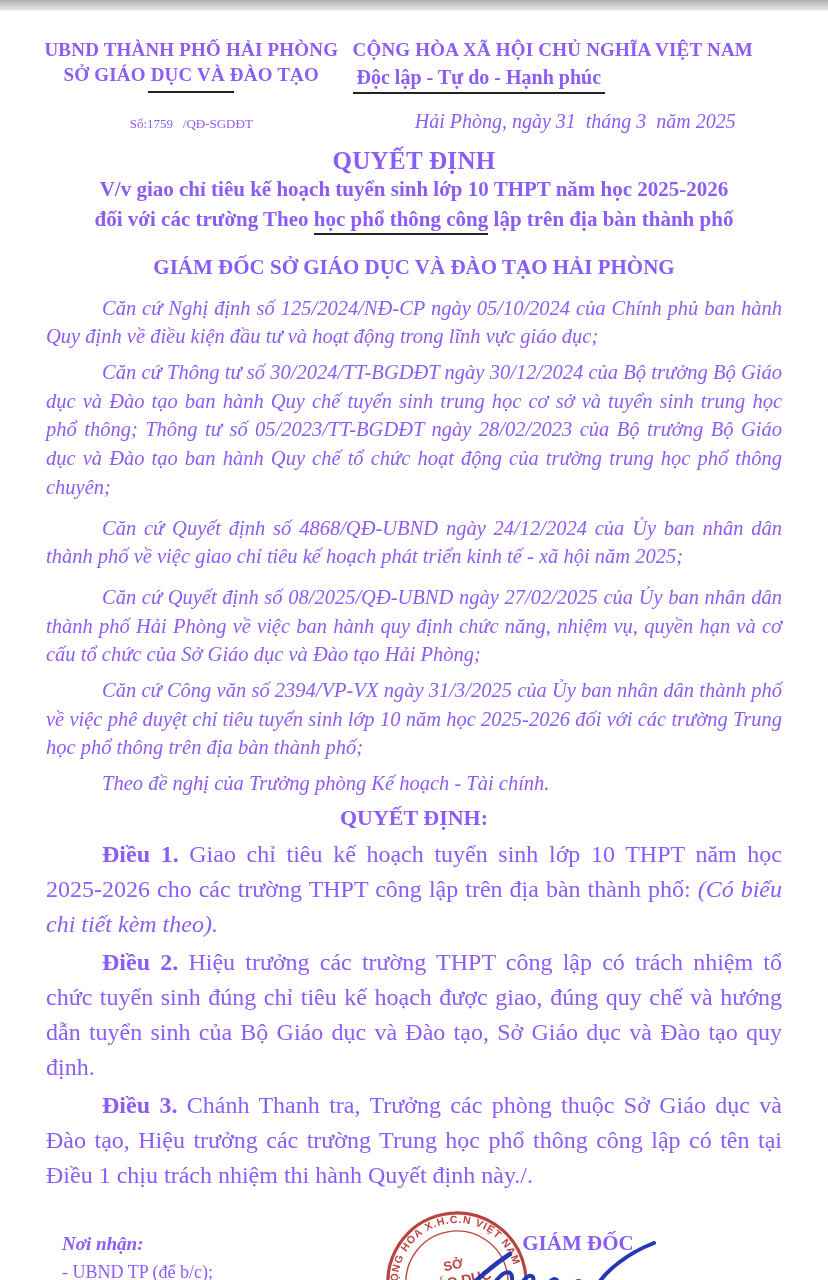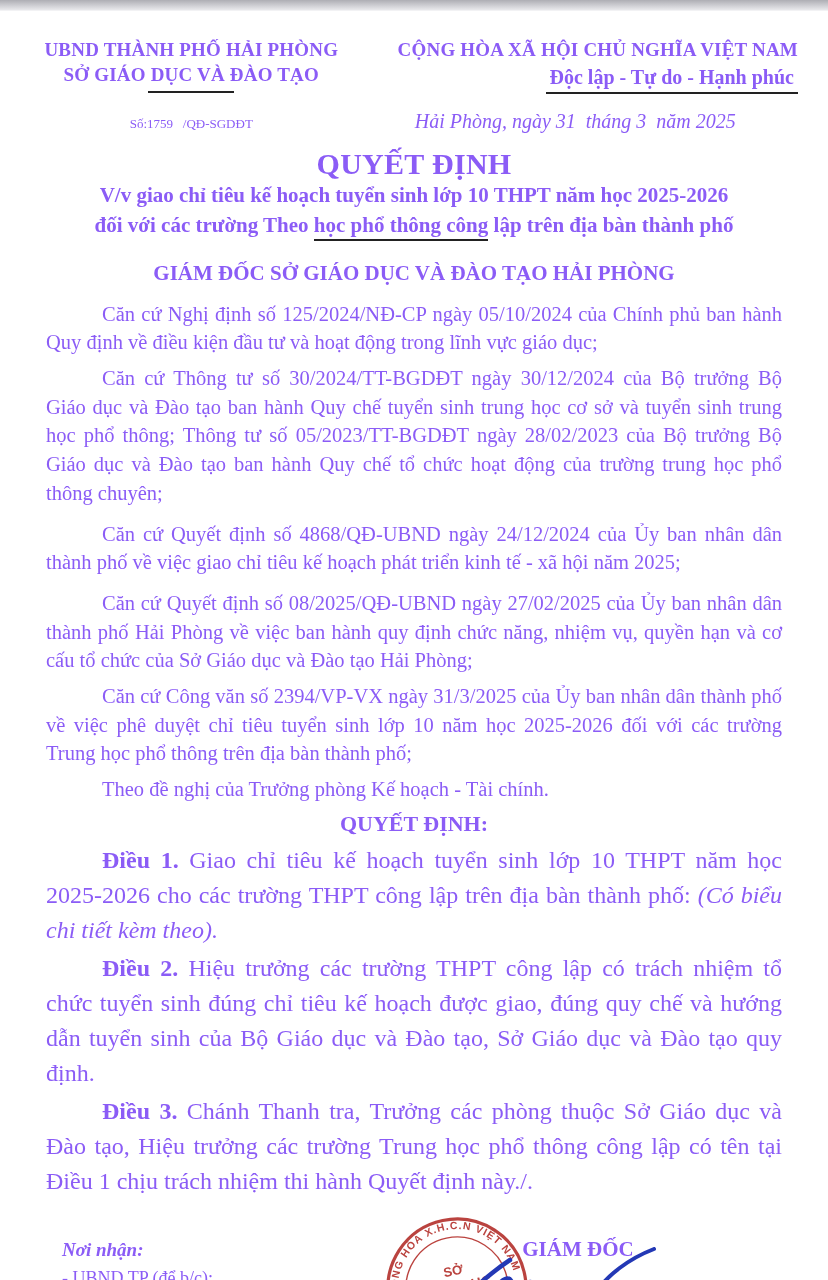--- a/index.html
+++ b/index.html
@@ -7,39 +7,39 @@
     width:828px;height:1280px;position:relative;background:#fff;
     font-family:"Liberation Serif","DejaVu Serif",serif;
     color:#8b5cf6;overflow:hidden;
   }
   .topbar{height:10px;width:100%;
     background:linear-gradient(#aeaeb4,#e9e9ec);
     border-bottom:1px solid #f2f2f4;}
   
   .hdr{display:flex;padding:26px 30px 0 30px;}
   .hdr-left{width:42%;text-align:center;}
-  .hdr-right{width:58%;text-align:right;}
+  .hdr-right{width:58%;text-align:left;}
   .hdr-line{font-weight:bold;font-size:19px;line-height:1.32;letter-spacing:.2px;}
   .hdr-rule{width:86px;border-top:2px solid #222;margin:4px auto 0 auto;}
   .motto{font-weight:bold;font-size:20px;display:inline-block;
     border-bottom:2px solid #222;padding:2px 4px 3px 4px;margin-top:2px;}
   .meta{display:flex;padding:16px 30px 0 30px;align-items:baseline;}
   .meta-no{width:42%;text-align:center;font-size:13px;}
   .meta-date{width:58%;text-align:center;font-style:italic;font-size:20px;}
   
   .title{ text-align:center;margin-top:14px;}
-  .title-main{font-weight:bold;font-size:30px;letter-spacing:.3px;margin-top:12px;}
+  .title-main{font-weight:bold;font-size:25px;letter-spacing:.3px;margin-top:12px;}
   .title-sub{font-weight:bold;font-size:21px;line-height:1.42;padding:0 40px;}
   .u-part{border-bottom:2px solid #222;padding-bottom:2px;}
   .authority{font-weight:bold;font-size:21px;text-align:center;margin-top:20px;}
   
   .bodytxt{padding:14px 46px 0 46px;}
   .para{margin:0 0 7px 0;text-indent:56px;text-align:justify;
     font-size:20.5px;line-height:1.4;}
-  .cancu{}
+  .cancu{font-style:italic;}
   .gap{margin-top:12px;}
   .decide-head{font-weight:bold;font-size:22px;text-align:center;margin:6px 0 6px 0;}
   .article{margin:0 0 2px 0;text-indent:56px;text-align:justify;
     font-size:24px;line-height:1.47;}
   .article b{font-weight:bold;}
   .article i{font-style:italic;}
   
   .sign-area{position:relative;height:240px;margin-top:14px;}
   .recipients{position:absolute;left:62px;top:24px;font-size:18px;line-height:1.38;}
   .recipients .rh{font-weight:bold;font-style:italic;font-size:19px;margin-bottom:2px;}

